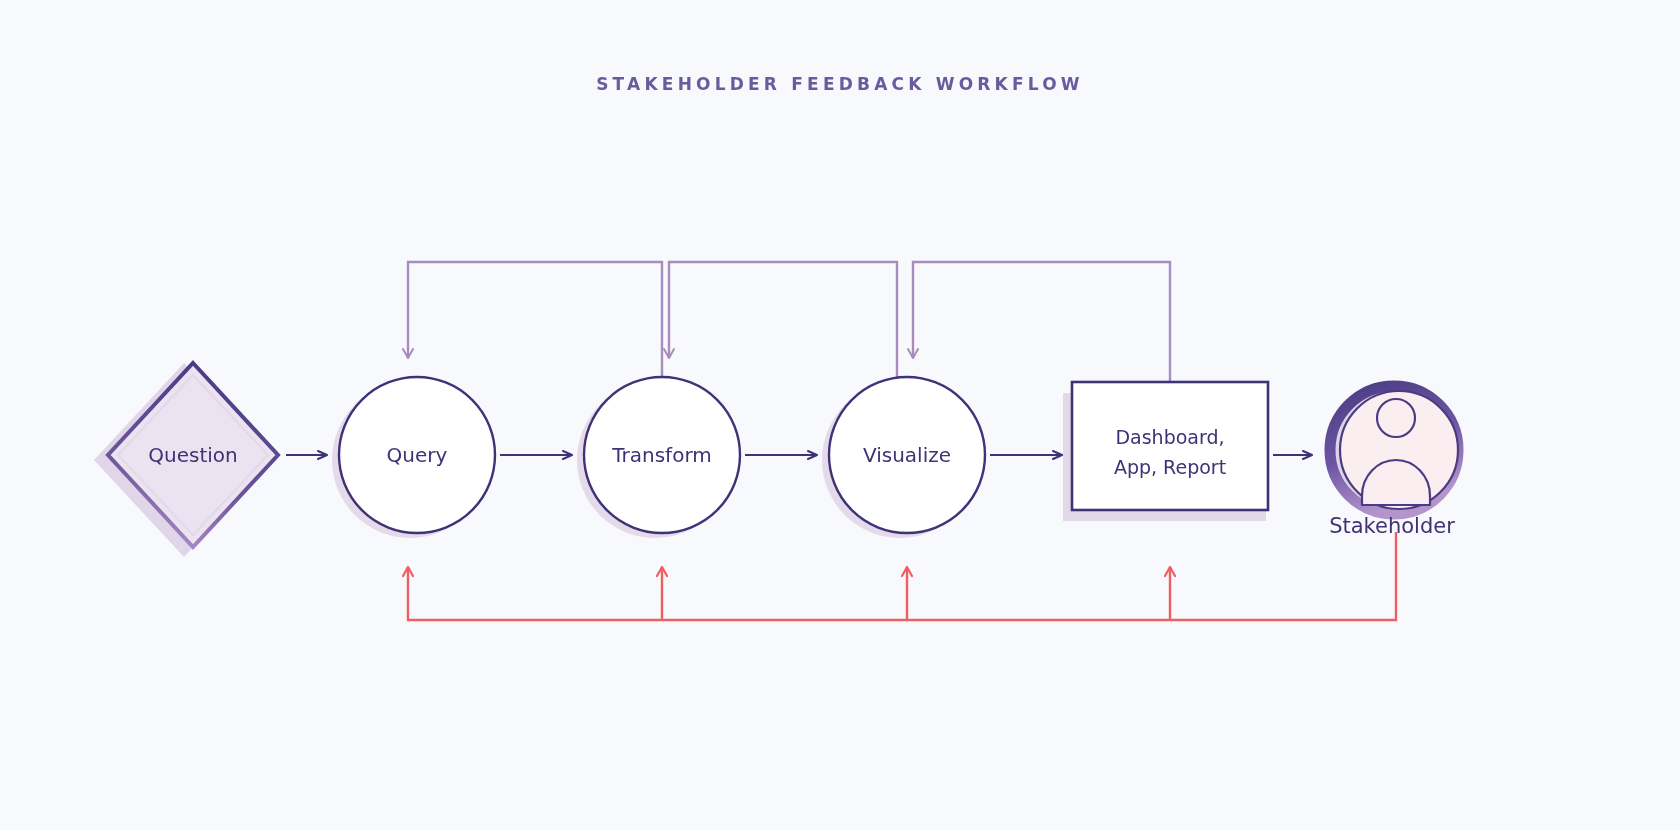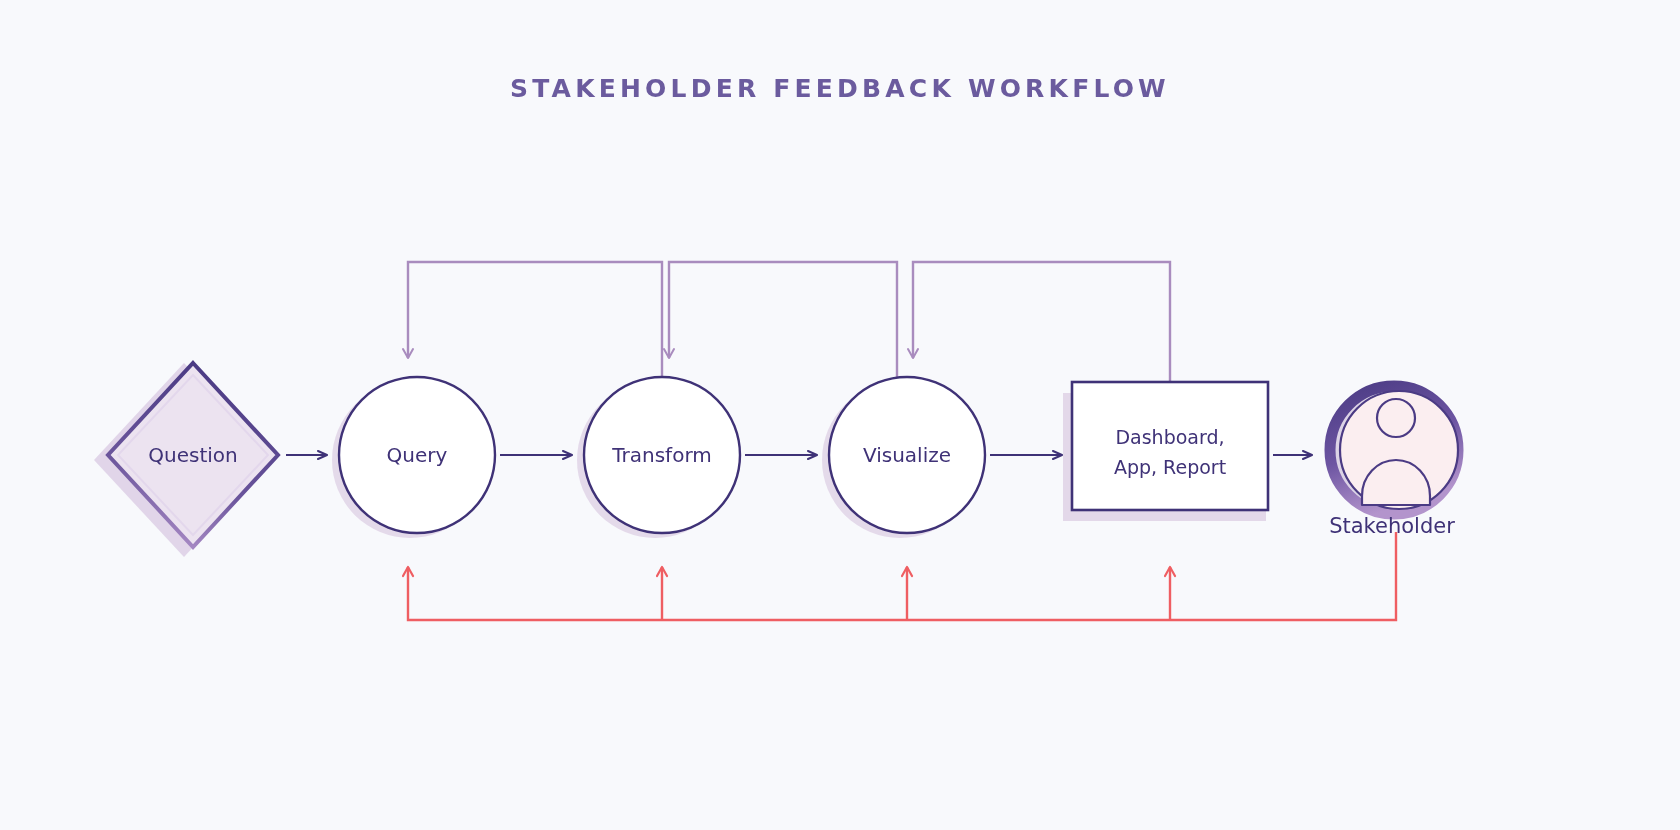--- a/index.html
+++ b/index.html
@@ -18,21 +18,21 @@
     width: 1680px;
     height: 830px;
   }
   .title {
     position: absolute;
     top: 74px;
     left: 0;
     width: 1680px;
     text-align: center;
     font-family: "DejaVu Sans", "Liberation Sans", sans-serif;
-    font-size: 25px;
+    font-size: 17px;
     font-weight: bold;
     letter-spacing: 4.2px;
     color: #6b5b9e;
     white-space: pre;
   }
   svg.diagram {
     position: absolute;
     top: 0;
     left: 0;
     width: 1680px;

